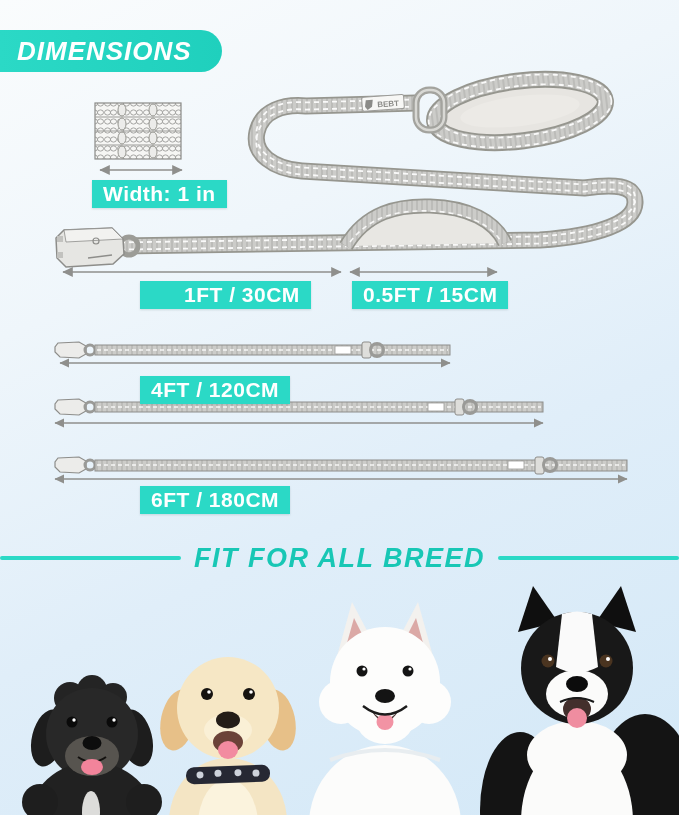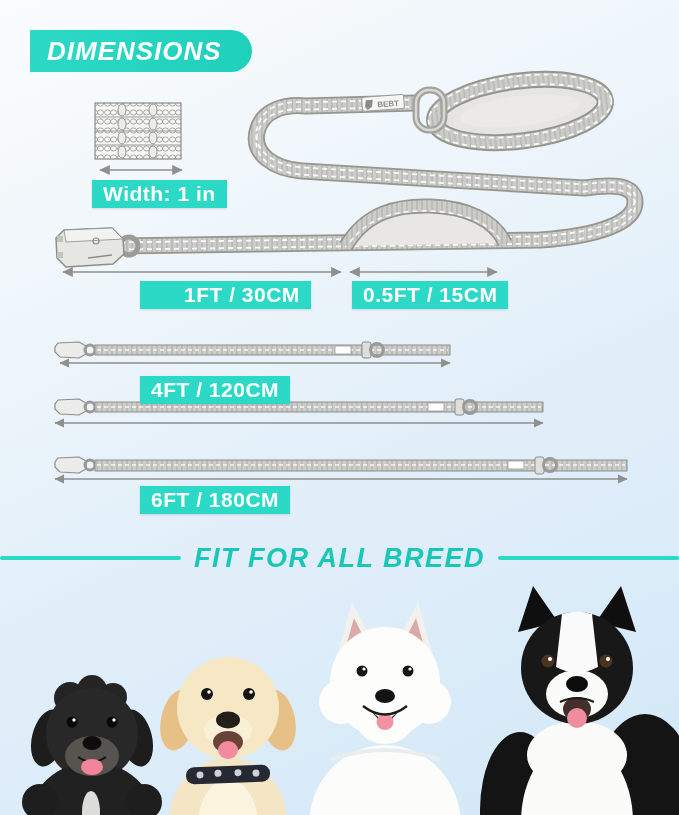--- a/index.html
+++ b/index.html
@@ -1,21 +1,21 @@
 <!DOCTYPE html>
 <html style="--accent: #2bd9c6; --accent2: #1fd0bd; --accentDark: #18c7b5;"><head>
 <meta charset="utf-8">
 <style>
   html,body{margin:0;padding:0;background:#ffffff;font-family:"Liberation Sans",sans-serif;}
   #canvas{position:relative;width:679px;height:815px;margin:0 auto;overflow:hidden;
     background:linear-gradient(155deg,#fafcfd 0%,#eff6fb 30%,#e0eef9 60%,#d3e8f7 100%);}
   .banner{position:absolute;top:30px;left:0;height:42px;line-height:42px;
     padding:0 30px 0 17px;border-radius:0 21px 21px 0;
     background:linear-gradient(90deg,var(--accent,#2bd9c6),var(--accent2,#1fd0bd));
-    color:#fff;font-size:26px;font-weight:800;font-style:italic;letter-spacing:1px;margin-left:30px;}
+    color:#fff;font-size:26px;font-weight:800;font-style:italic;letter-spacing:1px;}
   .badge{position:absolute;background:var(--accent,#2bd9c6);color:#fff;
     font-size:21px;font-weight:800;letter-spacing:.5px;line-height:26px;
     padding:1px 11px;border-radius:0;white-space:nowrap;text-align:center;
     box-shadow:0 1px 2px rgba(0,60,60,.15);}
   .b-width{left:92px;top:180px;}
   .b-1ft{left:140px;top:281px;padding-left:44px;}
   .b-05ft{left:352px;top:281px;}
   .b-4ft{left:140px;top:376px;text-align:right;}
   .b-5ft{left:138px;top:429px;}
   .b-6ft{left:140px;top:486px;}

